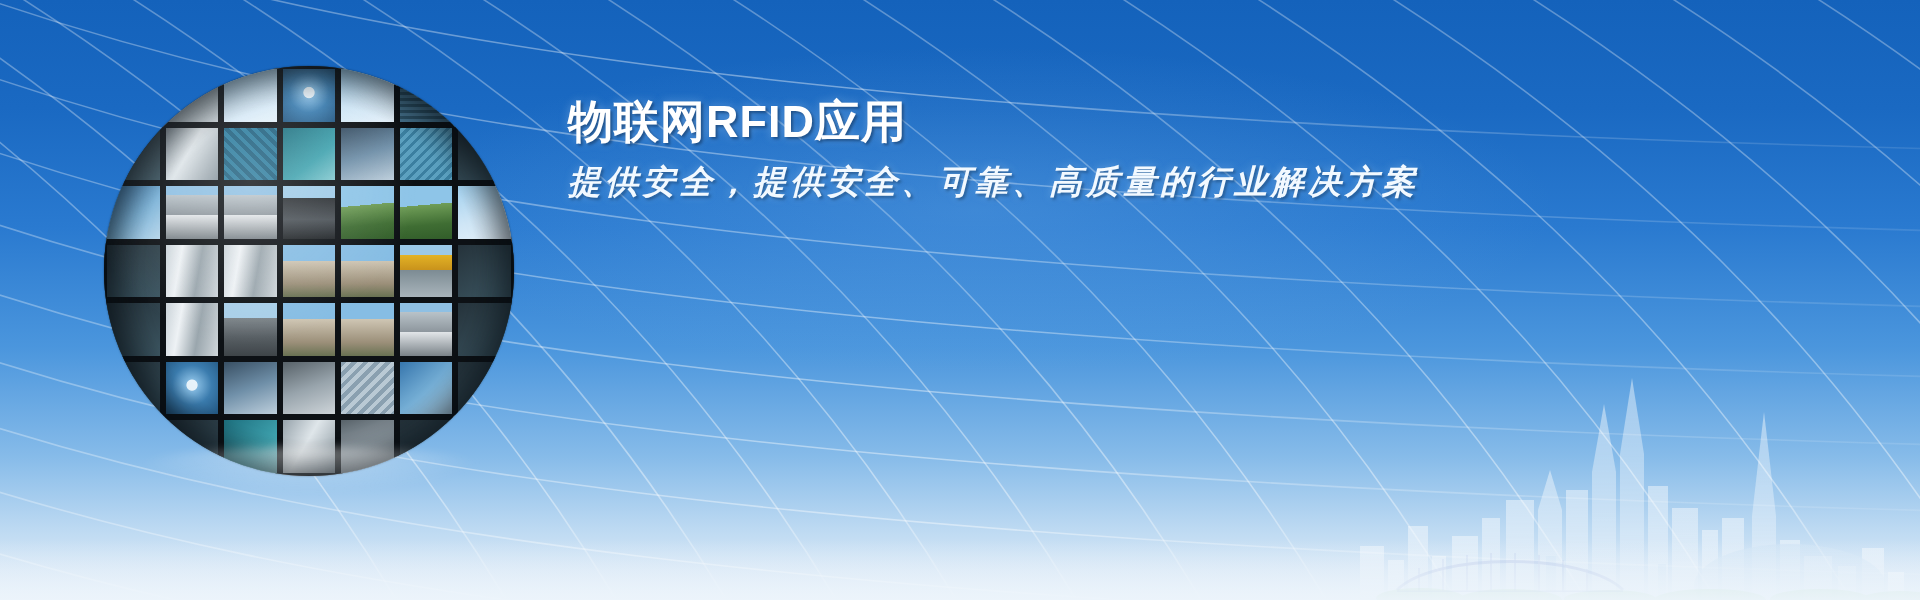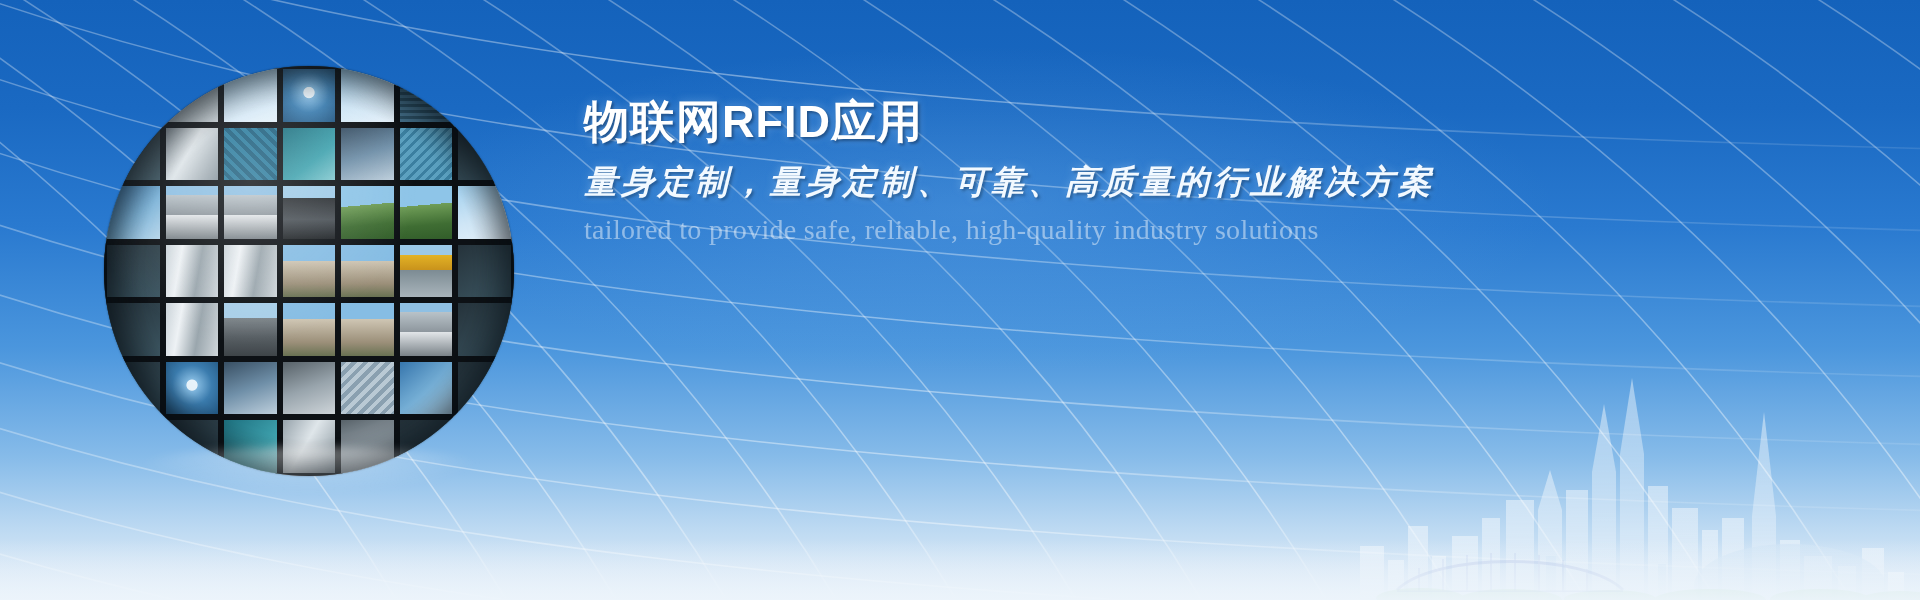--- a/index.html
+++ b/index.html
@@ -139,21 +139,21 @@
   .ground-haze{
     position:absolute;
     left:0; right:0; bottom:0; height:60px;
     background:linear-gradient(180deg, rgba(233,242,250,0) 0%, rgba(233,242,250,.55) 60%, rgba(236,244,251,.9) 100%);
     pointer-events:none;
   }
 
   
   .copy{
     position:absolute;
-    left:584px; top:96px;
+    left:568px; top:96px;
     width:1240px;
   }
   .headline{
     font-size:45px;
     font-weight:700;
     color:#ffffff;
     letter-spacing:1px;
     line-height:1.15;
     text-shadow:
        2px 2px 3px rgba(8,40,80,.55),
@@ -382,17 +382,16 @@
         <div class="cell t-dark"></div>
       </div>
       <div class="globe-mask"></div>
       <div class="globe-shade"></div>
     </div>
     <div class="globe-reflection"></div>
   </div>
 
   <div class="copy">
     <div class="headline">物联网RFID应用</div>
-    <div class="subline-cn">量身定制，量身定制、可靠、高质量的行业解决方案</div>
-    <div class="tagline-en">tailored to provide safe, reliable, high-quality industry solutions</div>
+    <div class="subline-cn">提供安全，提供安全、可靠、高质量的行业解决方案</div>
   </div>
 
 </div>
 
 </body></html>

